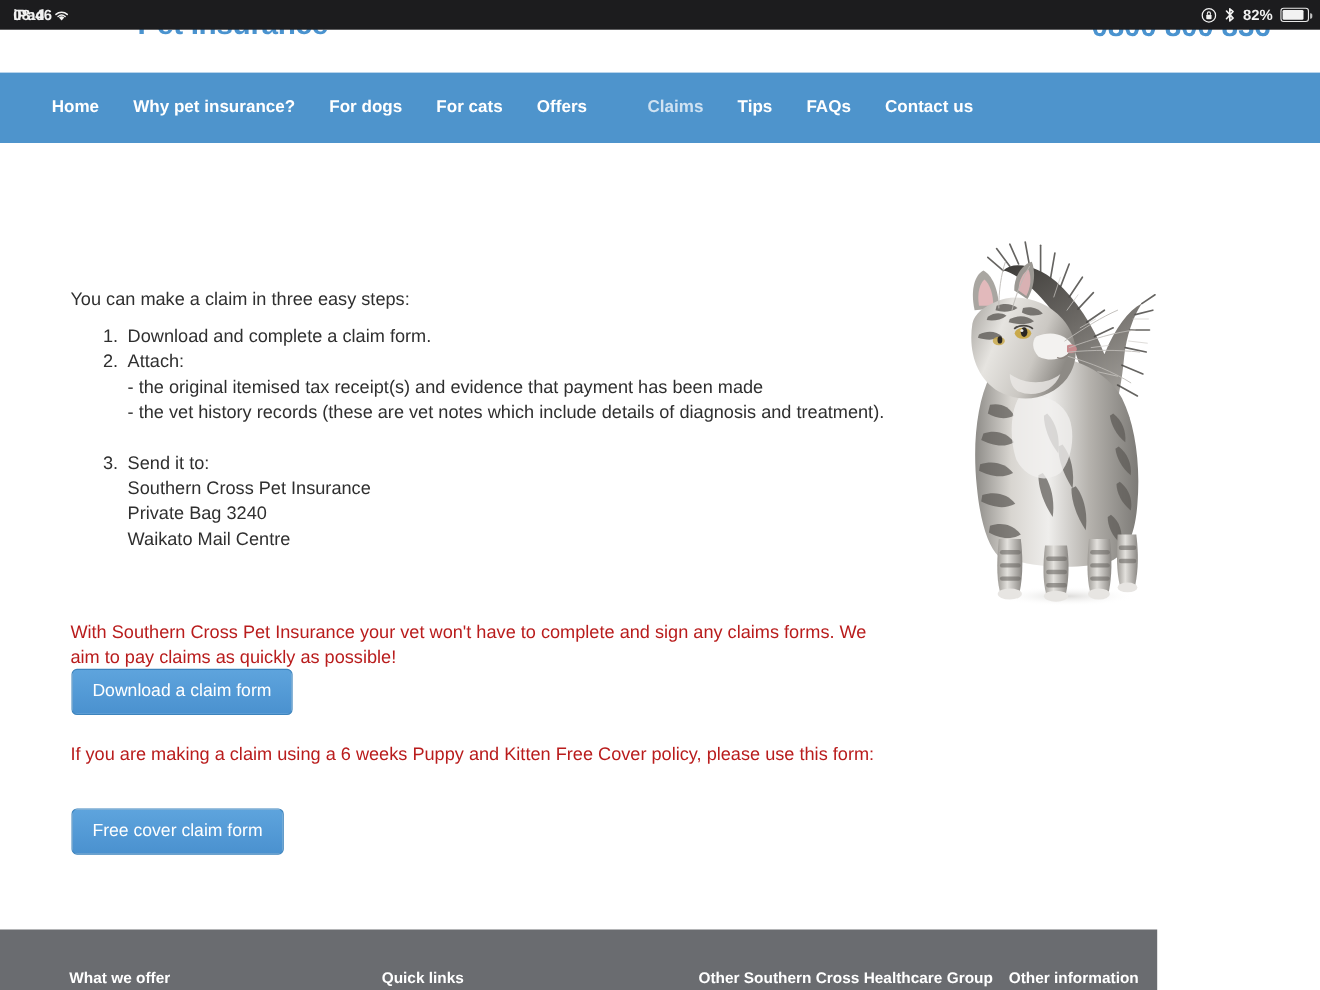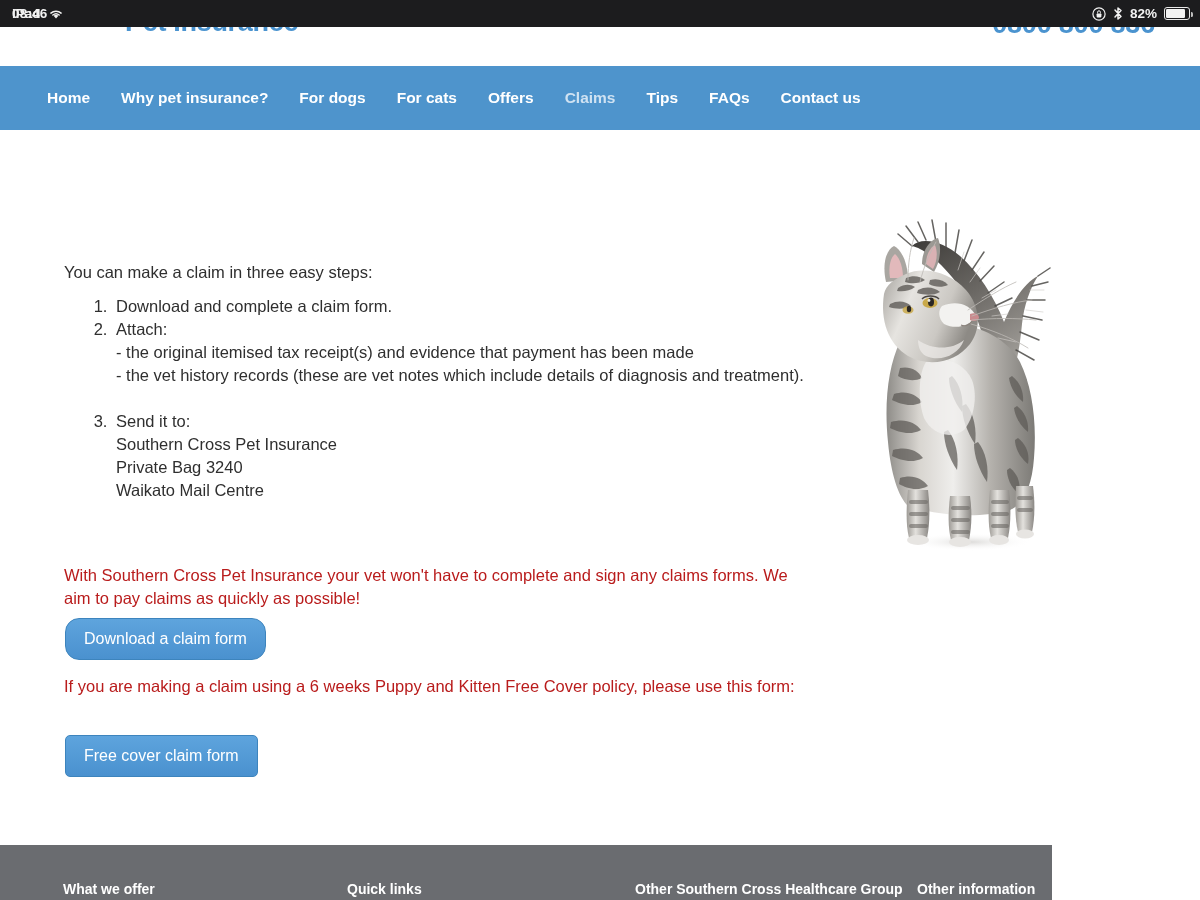--- a/index.html
+++ b/index.html
@@ -127,21 +127,21 @@
   }
   .nav-item {
     color: #ffffff;
     font-size: 15.5px;
     font-weight: bold;
     margin-right: 31px;
     white-space: nowrap;
     cursor: pointer;
     text-decoration: none;
   }
-  .nav-item.active { color: #cfe2f2; }
+  .nav-item.active { color: #cfe2f2; margin-left: 24px; }
 
   
   .content {
     position: absolute;
     top: 130px; left: 0;
     width: 1200px;
     height: 715px;
     background: #ffffff;
   }
   .page-title {
@@ -196,21 +196,21 @@
     font-size: 16px;
     border: 1px solid #3d84bd;
     border-radius: 5px;
     background: linear-gradient(to bottom, #5ea4dd 0%, #4a91cf 100%);
     padding: 10px 18px 11px 18px;
     cursor: pointer;
     white-space: nowrap;
     text-align: center;
     line-height: 19px;
   }
-  .btn-download { top: 488px; border-radius: 14px; }
+  .btn-download { top: 478px; }
   .btn-freecover { top: 605px; }
 
   
   .cat-wrap {
     position: absolute;
     left: 860px;
     top: 60px;
     width: 230px;
     height: 370px;
   }

